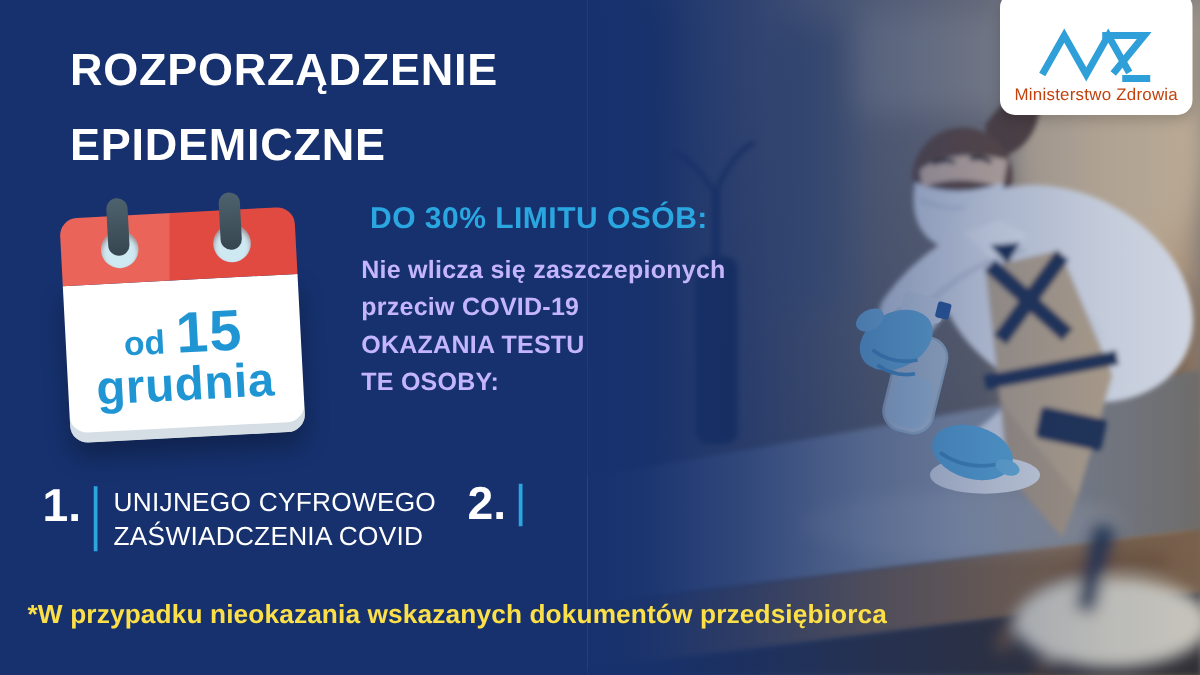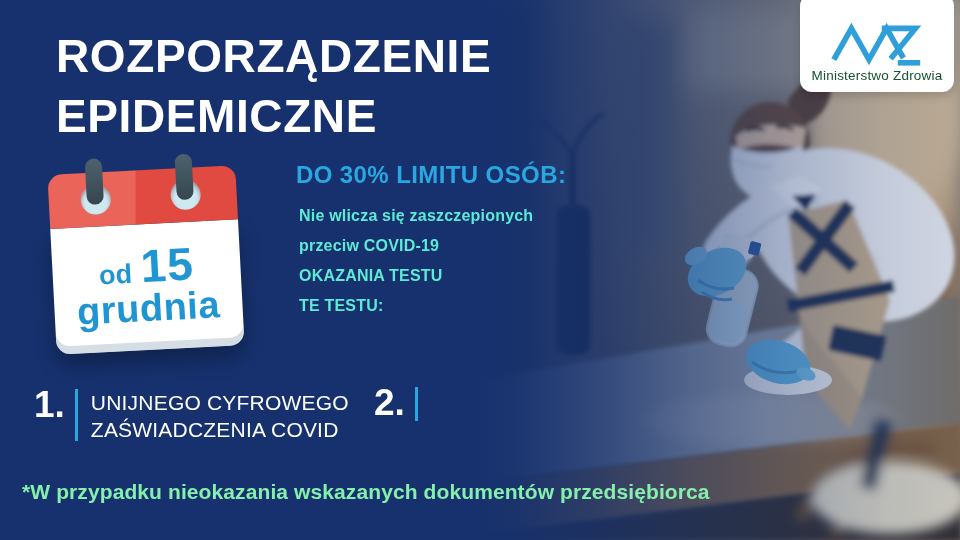--- a/index.html
+++ b/index.html
@@ -22,26 +22,26 @@
   }
 
   
   .logo-card {
     position:absolute; left:800px; top:-6px; width:154px; height:98px; z-index:4;
     background:#fff; border-radius:12px;
     display:flex; flex-direction:column; align-items:center; justify-content:flex-end;
     padding-bottom:9px; box-shadow:0 4px 10px rgba(0,0,0,0.18);
   }
   .logo-glyph { width:104px; height:48px; }
-  .logo-label { font-size:13.5px; color:#14532d; letter-spacing:0.2px; margin-top:2px; }
+  .logo-label { font-size:13.5px; color:#c2410c; letter-spacing:0.2px; margin-top:2px; }
 
   
   .title {
     position:absolute; left:56px; top:26px; z-index:3;
-    font-size:46px; font-weight:800; letter-spacing:0.6px; line-height:60px; color:#fff;
+    font-size:36px; font-weight:800; letter-spacing:0.6px; line-height:60px; color:#fff;
   }
 
   
   .calendar {
     position:absolute; left:52px; top:170px; width:188px; z-index:3;
     transform:rotate(-3deg);
   }
   .cal-peg {
     position:absolute; top:-14px; width:17px; height:46px; border-radius:9px;
     background:linear-gradient(180deg,#4d626e 0%,#36464f 100%); z-index:3;
@@ -66,36 +66,36 @@
   .cal-prefix { font-size:27px; font-weight:600; }
   .cal-day { font-size:46px; font-weight:800; letter-spacing:1px; }
   .cal-month { font-size:38px; font-weight:800; margin-top:-6px; letter-spacing:0.5px; }
 
   
   .limit-heading {
     position:absolute; left:296px; top:161px; z-index:3;
     font-size:24px; font-weight:800; color:#2AA7E0; letter-spacing:0.4px;
   }
   .condition {
-    position:absolute; left:299px; top:201px; z-index:3;
-    font-size:16px; font-weight:700; line-height:30px; color:#5eead4; letter-spacing:0.2px;
+    position:absolute; left:289px; top:201px; z-index:3;
+    font-size:20px; font-weight:700; line-height:30px; color:#c4b5fd; letter-spacing:0.2px;
   }
 
   
   .item { position:absolute; display:flex; z-index:3; }
   .item-1 { left:34px; top:386px; }
   .item-2 { left:374px; top:384px; }
   .item-number { font-size:37px; font-weight:800; line-height:1.05; color:#fff; }
   .item-divider { width:3px; background:#2AA7E0; margin:3px 13px 2px 10px; }
   .item-lines { font-size:21px; font-weight:400; line-height:27px; padding-top:3px; letter-spacing:0.2px; }
 
   
   .footnote {
     position:absolute; left:22px; top:478px; z-index:3;
-    font-size:21px; font-weight:600; line-height:27px; color:#86efac; letter-spacing:0.1px;
+    font-size:21px; font-weight:600; line-height:27px; color:#fde047; letter-spacing:0.1px;
   }
 </style>
 </head>
 <body>
 
 <div class="stage">
 
   <div class="photo">
     <svg width="490" height="540" viewBox="0 0 490 540">
       <defs>
@@ -227,21 +227,21 @@
       </div>
       <div class="cal-month">grudnia</div>
     </div>
   </div>
 
   <div class="limit-heading">DO 30% LIMITU OSÓB:</div>
   <div class="condition">
     <div>Nie wlicza się zaszczepionych</div>
     <div>przeciw COVID-19</div>
     <div>OKAZANIA TESTU</div>
-    <div>TE TESTU:</div>
+    <div>TE OSOBY:</div>
   </div>
 
   <div class="item item-1">
     <div class="item-number">1.</div>
     <div class="item-divider"></div>
     <div class="item-lines">
       <div>UNIJNEGO CYFROWEGO</div>
       <div>ZAŚWIADCZENIA COVID</div>
     </div>
   </div>

